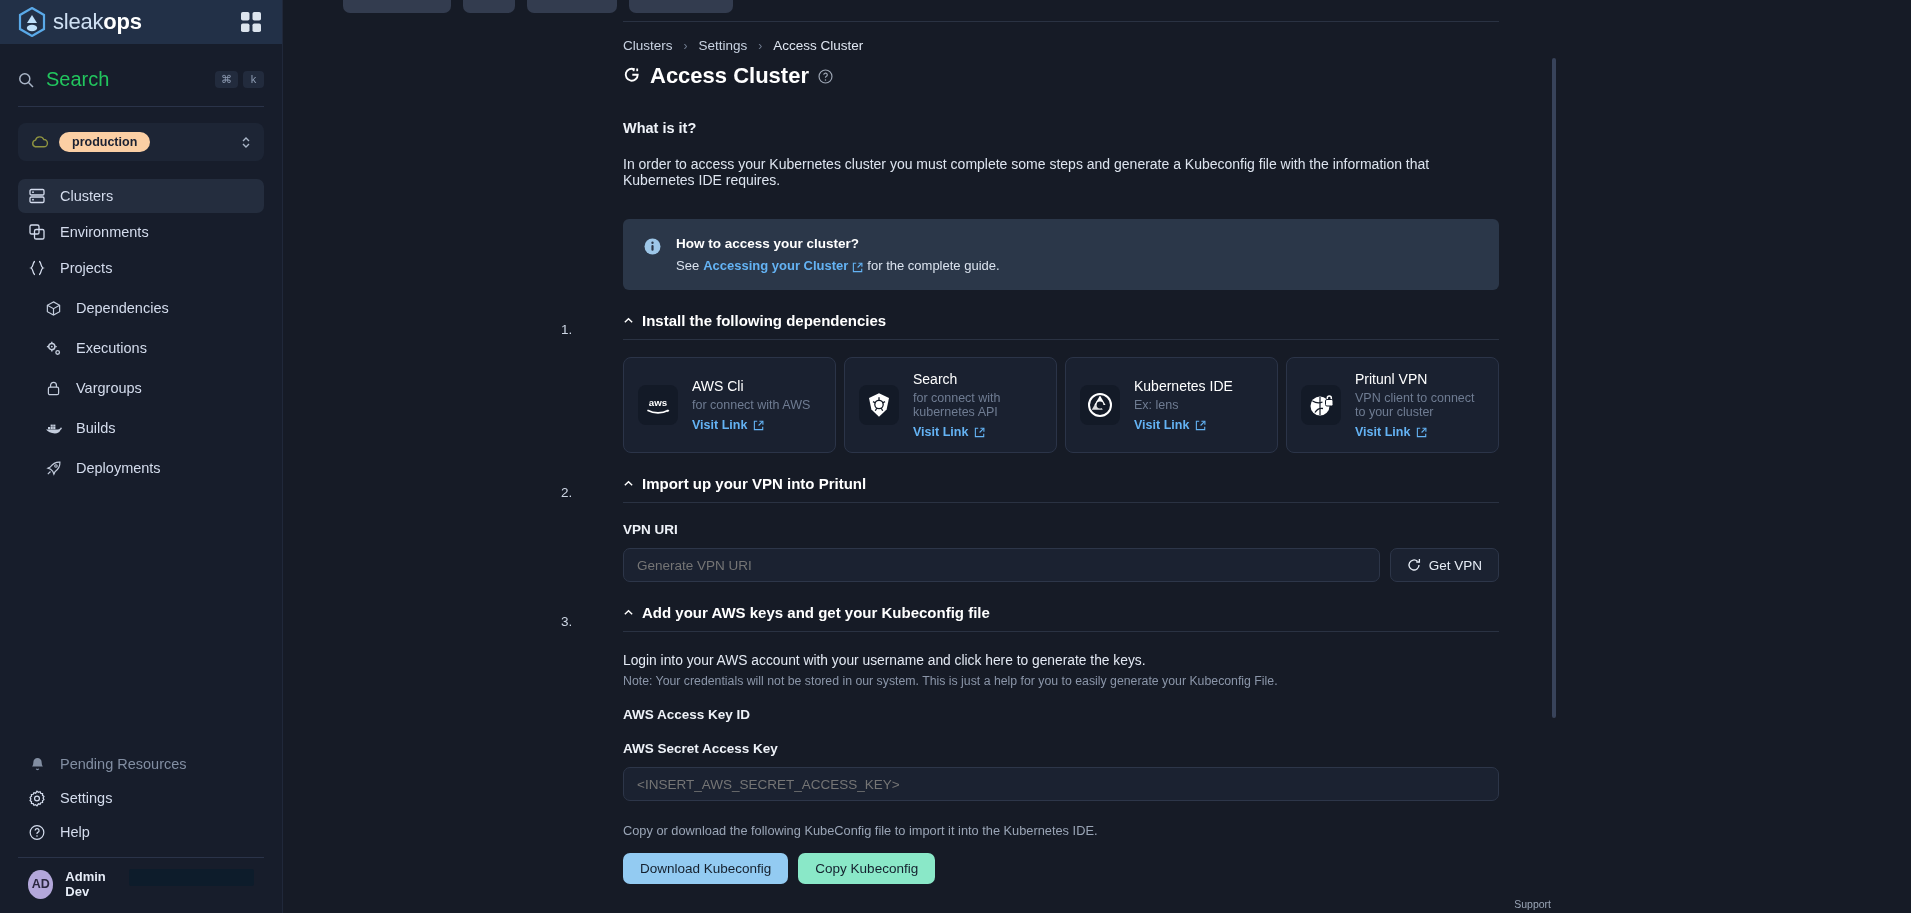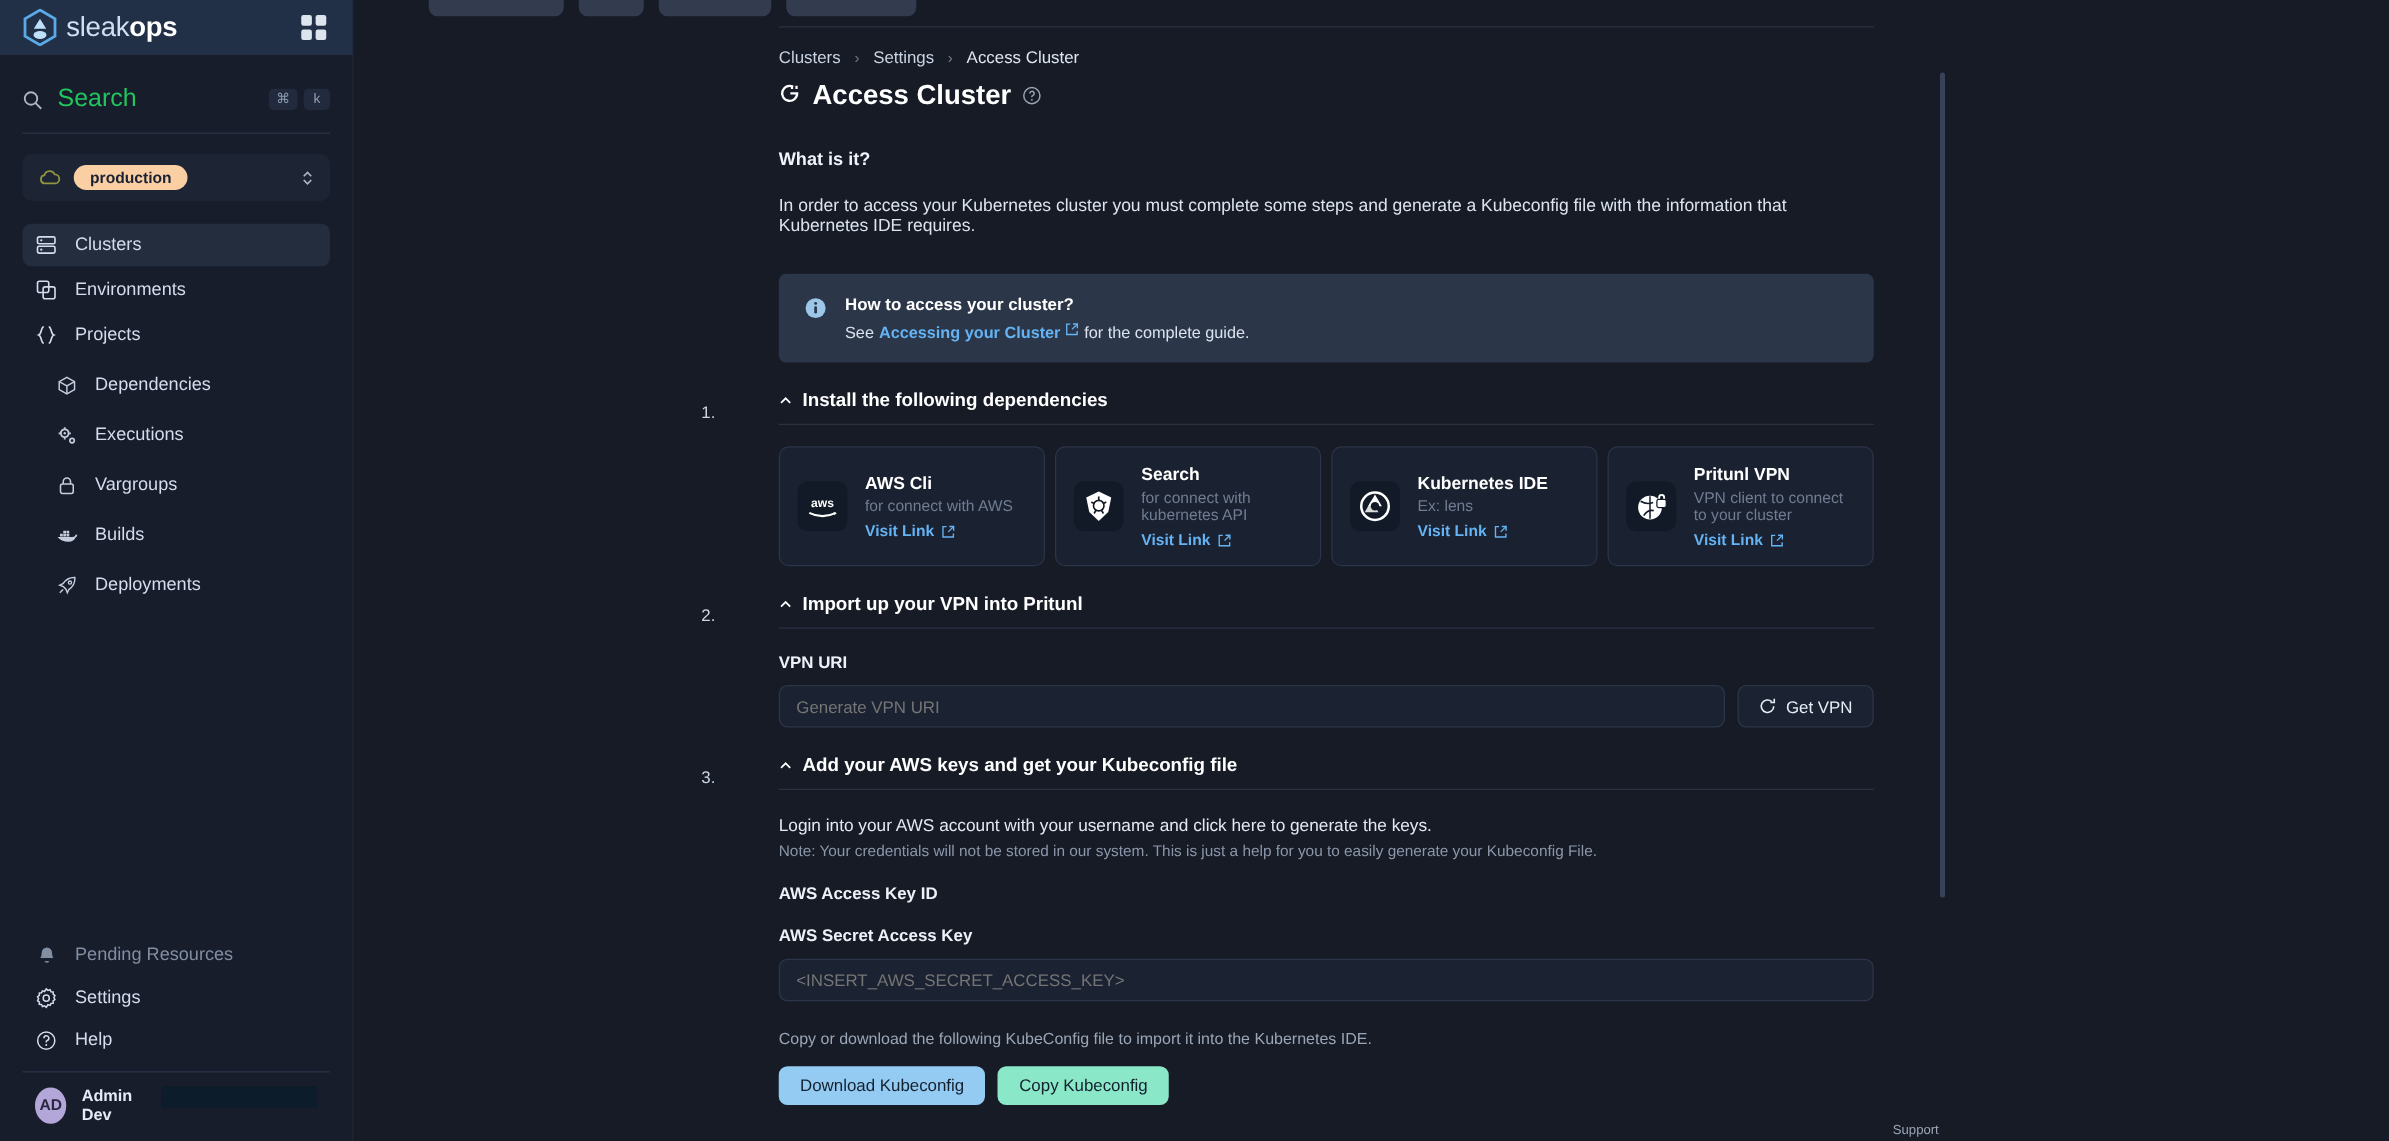--- a/index.html
+++ b/index.html
@@ -106,21 +106,21 @@
 
   .h-what { margin-top: 31px; font-size: 14.5px; font-weight: 700; color: #f0f4fa; }
   .p-intro { margin-top: 20px; font-size: 14px; color: #dde4ef; }
 
   .banner {
     margin-top: 31px; background: #2b3749; border-radius: 6px;
     display: flex; gap: 14px; padding: 17px 20px; align-items: flex-start;
   }
   .banner-ic { width: 19px; height: 19px; flex-shrink: 0; margin-top: 1px; }
   .banner-t { font-size: 13.5px; font-weight: 700; color: #ffffff; }
-  .banner-s { margin-top: 7px; font-size: 13px; color: #dbe3ef; display: flex; align-items: flex-start; gap: 4px; flex-wrap: wrap; }
+  .banner-s { margin-top: 7px; font-size: 13px; color: #dbe3ef; display: flex; align-items: flex-end; gap: 4px; flex-wrap: wrap; }
   .lnk { color: #64b3f4; font-weight: 700; cursor: pointer; }
   .ext-ic { width: 11px; height: 11px; display: inline-block; }
 
   .step { margin-top: 22px; position: relative; }
   .step-num {
     position: absolute; left: -62px; top: 10px;
     font-size: 13.5px; color: #cdd6e4;
   }
   .step-head {
     display: flex; align-items: center; gap: 8px;
@@ -132,21 +132,21 @@
   .cards { display: flex; gap: 8px; margin-top: 17px; }
   .card {
     flex: 1; background: #1a2130; border: 1px solid #2b3448;
     border-radius: 8px; padding: 13px 14px;
     display: flex; gap: 14px; align-items: center;
   }
   .card-logo {
     width: 40px; height: 40px; border-radius: 8px; background: #131a27;
     display: flex; align-items: center; justify-content: center; flex-shrink: 0;
   }
-  .card-title { font-size: 14px; font-weight: 700; color: #ffffff; }
+  .card-title { font-size: 14px; font-weight: 400; color: #ffffff; }
   .card-sub { margin-top: 4px; font-size: 12.5px; color: #6f7c92; }
   .card-link { margin-top: 6px; font-size: 12.5px; color: #64b3f4; font-weight: 700; display: flex; align-items: center; gap: 6px; cursor: pointer; }
 
   .field-label { margin-top: 19px; font-size: 13.5px; font-weight: 700; color: #eef2f8; }
   .row-inline { display: flex; gap: 10px; margin-top: 11px; align-items: stretch; }
   .inp {
     flex: 1; height: 34px; background: #1b2231; border: 1px solid #2d3649;
     border-radius: 7px; color: #7b8699; font-size: 13.5px;
     padding: 0 13px; display: flex; align-items: center;
     font-family: "Liberation Sans", sans-serif;

